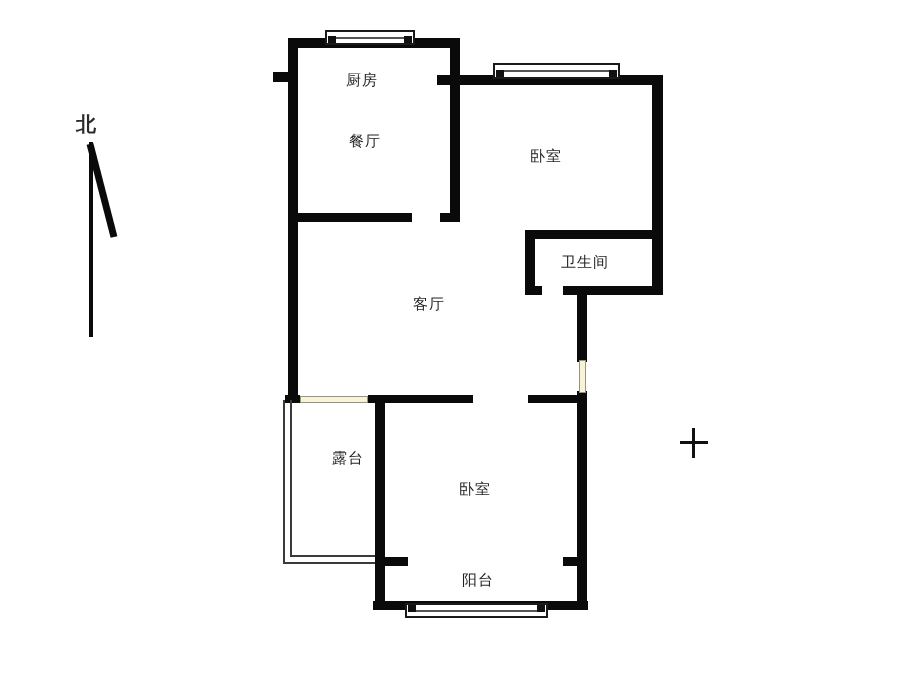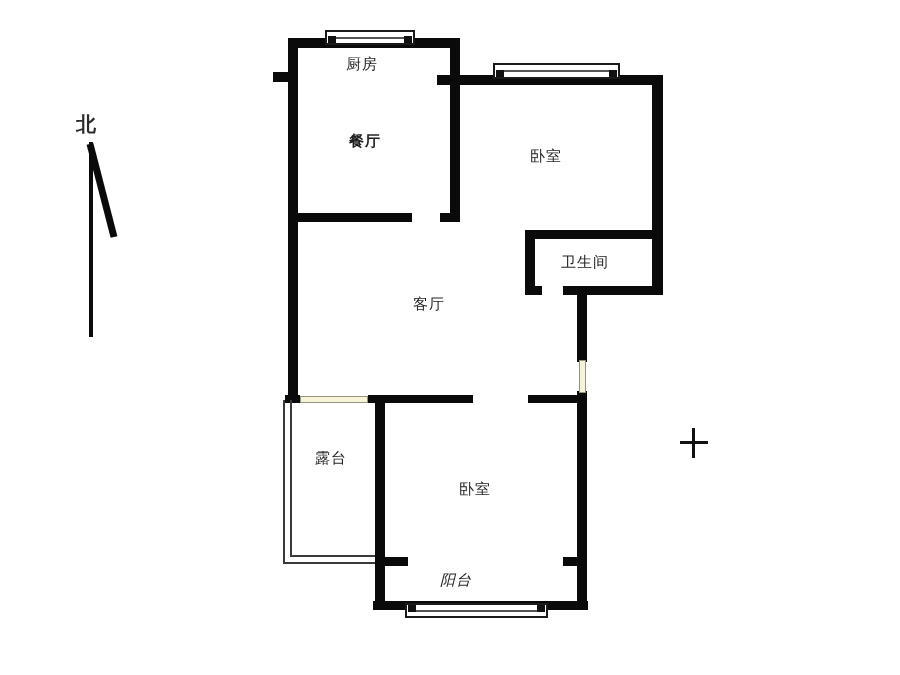--- a/index.html
+++ b/index.html
@@ -75,27 +75,27 @@
     <span class="pane"></span>
     <span class="post" style="left:1px;bottom:0;"></span>
     <span class="post" style="right:1px;bottom:0;"></span>
   </div>
   <div class="window" style="left:405px;top:603px;width:143px;height:15px;">
     <span class="pane"></span>
     <span class="post" style="left:1px;top:0;"></span>
     <span class="post" style="right:1px;top:0;"></span>
   </div>
 
-  <div class="room-label" style="left:362px;top:64px;">厨房</div>
-  <div class="room-label" style="left:365px;top:141px;font-weight:bold;">餐厅</div>
+  <div class="room-label" style="left:362px;top:80px;">厨房</div>
+  <div class="room-label" style="left:365px;top:141px;">餐厅</div>
   <div class="room-label" style="left:546px;top:156px;">卧室</div>
   <div class="room-label" style="left:585px;top:262px;">卫生间</div>
   <div class="room-label" style="left:429px;top:304px;">客厅</div>
-  <div class="room-label" style="left:331px;top:458px;">露台</div>
+  <div class="room-label" style="left:348px;top:458px;">露台</div>
   <div class="room-label" style="left:475px;top:489px;">卧室</div>
-  <div class="room-label" style="left:456px;top:580px;font-style:italic;">阳台</div>
+  <div class="room-label" style="left:478px;top:580px;">阳台</div>
 
   <div class="plus">
     <span class="h"></span>
     <span class="v"></span>
   </div>
 
 </div>
 
 </body></html>

